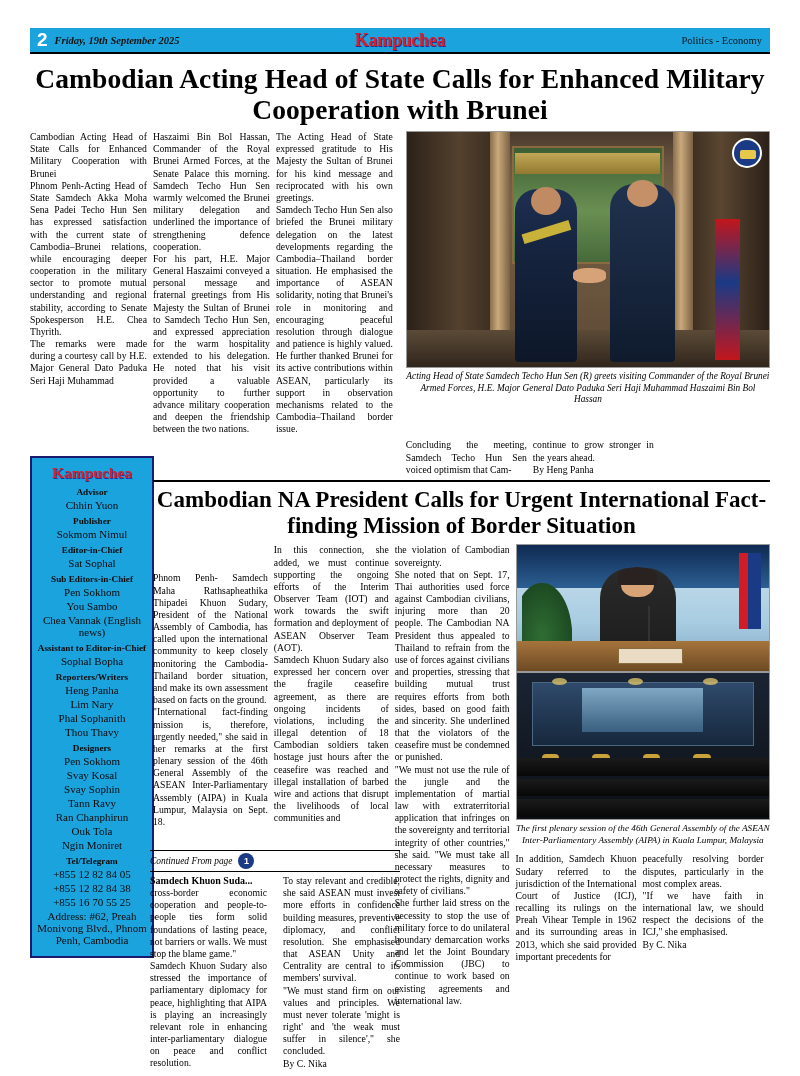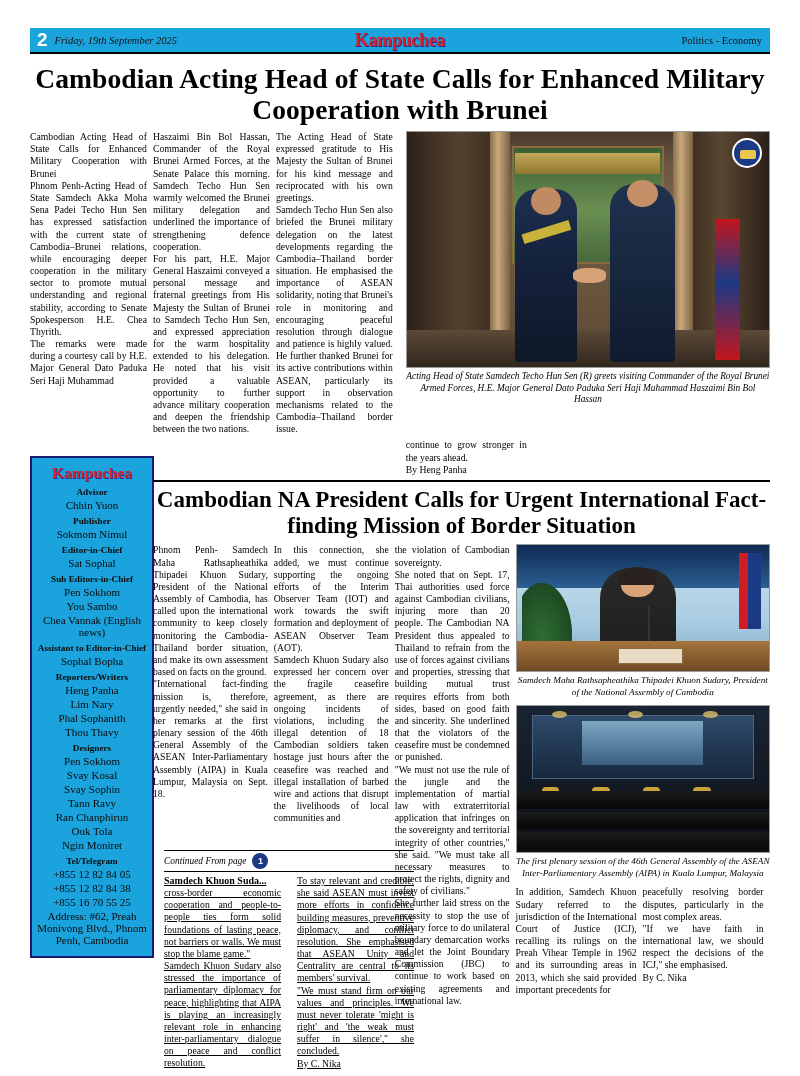--- a/index.html
+++ b/index.html
@@ -21,21 +21,21 @@
     display:flex; align-items:center;
     margin-top:28px;
     border-bottom:2px solid #000;
   }
   .mh-page-no {
     font-family:"Liberation Sans", sans-serif;
     font-weight:bold; font-size:19px; color:#ffffff;
     padding-left:7px; line-height:1; margin-top:-2px;
   }
   .mh-date {
-    font-style:italic; font-weight:normal; font-size:10.5px;
+    font-style:italic; font-weight:bold; font-size:10.5px;
     margin-left:7px; color:#111;
   }
   .mh-logo {
     position:absolute; left:0; right:0; text-align:center;
     font-family:"Liberation Serif", serif;
     font-weight:bold; font-size:18px;
     color:#d9202a;
     letter-spacing:-0.3px;
     text-shadow:0.7px 0.7px 0 #2b2b8f;
     pointer-events:none;
@@ -251,20 +251,21 @@
         </div>
         <div class="cap">Acting Head of State Samdech Techo Hun Sen (R) greets visiting Commander of the Royal Brunei Armed Forces, H.E. Major General Dato Paduka Seri Haji Muhammad Haszaimi Bin Bol Hassan</div>
       </div>
     </div>
 
     <div class="art1-cols" style="margin-top:4px;">
       <div class="col col-123" style="visibility:hidden;">x</div>
       <div class="col col-123" style="visibility:hidden;">x</div>
       <div class="col col-123" style="visibility:hidden;">x</div>
       <div style="width:380px; margin-left:7px; display:flex; gap:6px;">
+        <div class="col" style="width:121px;">Concluding the meeting, Samdech Techo Hun Sen voiced optimism that Cam-</div>
         <div class="col" style="width:121px; white-space:pre-line;">continue to grow stronger in the years ahead.
 By Heng Panha</div>
       </div>
     </div>
   </div>
 
   <div class="sidebar" style="top:428px;">
     <div class="sb-logo">Kampuchea</div>
     <div id="sb-entries">
         <div class="sb-h">Advisor</div>
@@ -298,21 +299,21 @@
         <div class="sb-n">+855 16 70 55 25</div>
         <div class="sb-n">Address: #62, Preah Monivong Blvd., Phnom Penh, Cambodia</div>
       </div>
   </div>
 
   <div class="art2" style="top:452px;">
     <div class="rule-top"></div>
     <h2 class="headline2">Cambodian NA President Calls for Urgent International Fact-finding Mission of Border Situation</h2>
 
     <div class="art2-cols">
-      <div class="col c2" style="white-space:pre-line;">Phnom Penh- Samdech Maha Rathsapheathika Thipadei Khuon Sudary, President of the National Assembly of Cambodia, has called upon the international community to keep closely monitoring the Cambodia-Thailand border situation, and make its own assessment based on facts on the ground.
+      <div class="col c2" style="white-space:pre-line;margin-top:28px;">Phnom Penh- Samdech Maha Rathsapheathika Thipadei Khuon Sudary, President of the National Assembly of Cambodia, has called upon the international community to keep closely monitoring the Cambodia-Thailand border situation, and make its own assessment based on facts on the ground.
 "International fact-finding mission is, therefore, urgently needed," she said in her remarks at the first plenary session of the 46th General Assembly of the ASEAN Inter-Parliamentary Assembly (AIPA) in Kuala Lumpur, Malaysia on Sept. 18.</div>
       <div class="col c2" style="white-space:pre-line;">In this connection, she added, we must continue supporting the ongoing efforts of the Interim Observer Team (IOT) and work towards the swift formation and deployment of ASEAN Observer Team (AOT).
 Samdech Khuon Sudary also expressed her concern over the fragile ceasefire agreement, as there are ongoing incidents of violations, including the illegal detention of 18 Cambodian soldiers taken hostage just hours after the ceasefire was reached and illegal installation of barbed wire and actions that disrupt the livelihoods of local communities and</div>
       <div class="col c2" style="white-space:pre-line;">the violation of Cambodian sovereignty.
 She noted that on Sept. 17, Thai authorities used force against Cambodian civilians, injuring more than 20 people. The Cambodian NA President thus appealed to Thailand to refrain from the use of forces against civilians and properties, stressing that building mutual trust requires efforts from both sides, based on good faith and sincerity. She underlined that the violators of the ceasefire must be condemned or punished.
 "We must not use the rule of the jungle and the implementation of martial law with extraterritorial application that infringes on the sovereignty and territorial integrity of other countries," she said. "We must take all necessary measures to protect the rights, dignity and safety of civilians."
 She further laid stress on the necessity to stop the use of military force to do unilateral boundary demarcation works and let the Joint Boundary Commission (JBC) to continue to work based on existing agreements and international law.</div>
 
       <div class="art2-right">
         <div class="photo p2">
@@ -320,21 +321,20 @@
           <div class="plant"></div>
           <div class="person">
               <div class="head"></div>
               <div class="hair"></div>
             </div>
           <div class="mic"></div>
           <div class="desk"></div>
           <div class="plate"></div>
           <div class="fl"></div>
         </div>
-        <div class="cap2">Samdech Maha Rathsapheathika Thipadei Khuon Sudary, President of the National Assembly of Cambodia</div>
 
         <div class="photo p3">
           <div class="stage"></div>
           <div class="screen"></div>
           <div class="lamp" style="left:14%"></div>
           <div class="lamp" style="left:44%"></div>
           <div class="lamp" style="left:74%"></div>
           <div class="seat" style="left:10%"></div>
           <div class="seat" style="left:30%"></div>
           <div class="seat" style="left:50%"></div>
@@ -348,26 +348,26 @@
         <div style="display:flex; gap:6px;">
           <div class="col" style="width:121px; white-space:pre-line;">In addition, Samdech Khuon Sudary referred to the jurisdiction of the International Court of Justice (ICJ), recalling its rulings on the Preah Vihear Temple in 1962 and its surrounding areas in 2013, which she said provided important precedents for</div>
           <div class="col" style="width:121px; white-space:pre-line;">peacefully resolving border disputes, particularly in the most complex areas.
 "If we have faith in international law, we should respect the decisions of the ICJ," she emphasised.
 By C. Nika</div>
         </div>
       </div>
     </div>
   </div>
 
-  <div style="position:absolute; left:164px; top:822px; width:250px;">
+  <div style="position:absolute; left:150px; top:822px; width:250px;">
     <div class="cont-line">
       <span class="cont-txt">Continued From page</span>
       <span class="cont-badge">1</span>
     </div>
-    <div style="display:flex; gap:16px;text-decoration:underline;">
+    <div style="display:flex; gap:16px;">
       <div style="width:121px;">
         <div class="cont-title">Samdech Khuon Suda...</div>
         <div class="col" style="white-space:pre-line;">cross-border economic cooperation and people-to-people ties form solid foundations of lasting peace, not barriers or walls. We must stop the blame game."
 Samdech Khuon Sudary also stressed the importance of parliamentary diplomacy for peace, highlighting that AIPA is playing an increasingly relevant role in enhancing inter-parliamentary dialogue on peace and conflict resolution.</div>
       </div>
       <div class="col" style="width:121px; white-space:pre-line;">To stay relevant and credible, she said ASEAN must invest more efforts in confidence building measures, preventive diplomacy, and conflict resolution. She emphasised that ASEAN Unity and Centrality are central to its members' survival.
 "We must stand firm on our values and principles. We must never tolerate 'might is right' and 'the weak must suffer in silence'," she concluded.
 By C. Nika</div>
     </div>
   </div>

